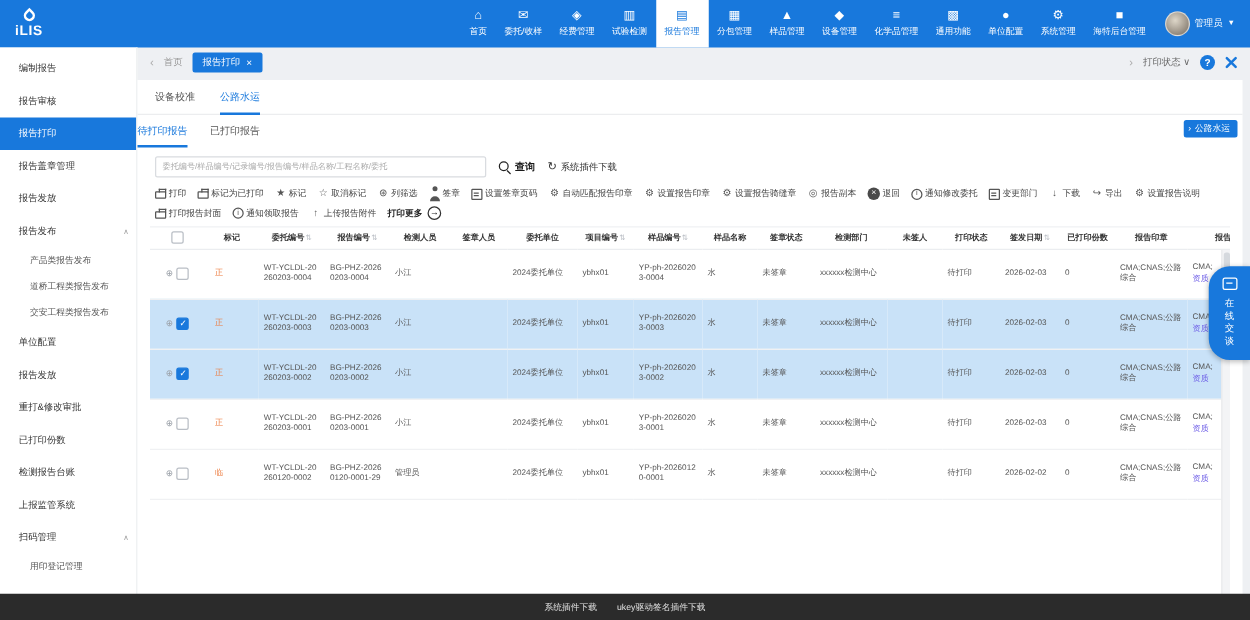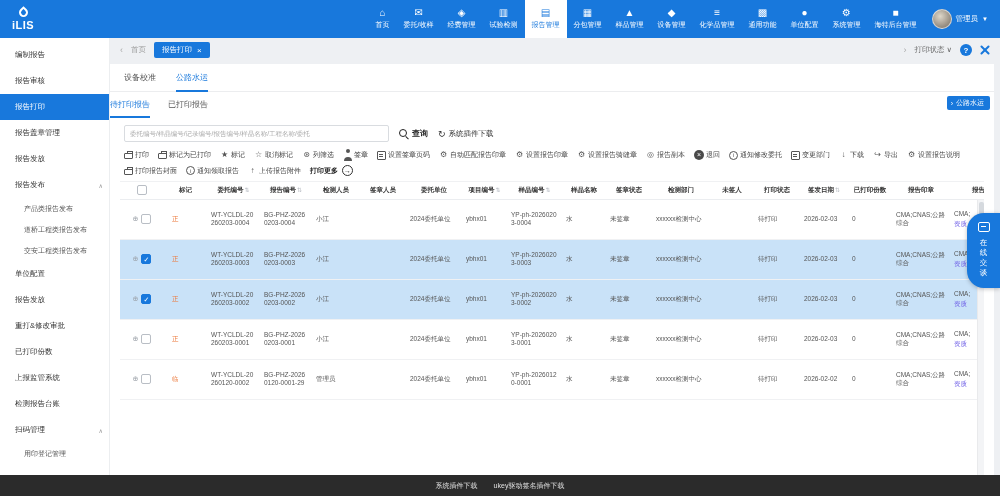--- a/index.html
+++ b/index.html
@@ -228,24 +228,24 @@
       <div class="side-item">
         <span>报告发放</span>
       </div>
       <div class="side-item">
         <span>重打&amp;修改审批</span>
       </div>
       <div class="side-item">
         <span>已打印份数</span>
       </div>
       <div class="side-item">
+        <span>检测报告台账</span>
+      </div>
+      <div class="side-item">
         <span>上报监管系统</span>
-      </div>
-      <div class="side-item">
-        <span>检测报告台账</span>
       </div>
       <div class="side-item">
         <span>扫码管理</span>
         <span class="caret">∧</span>
       </div>
       <div class="side-sub">用印登记管理</div>
     </div>
 
   <div class="main">
 

